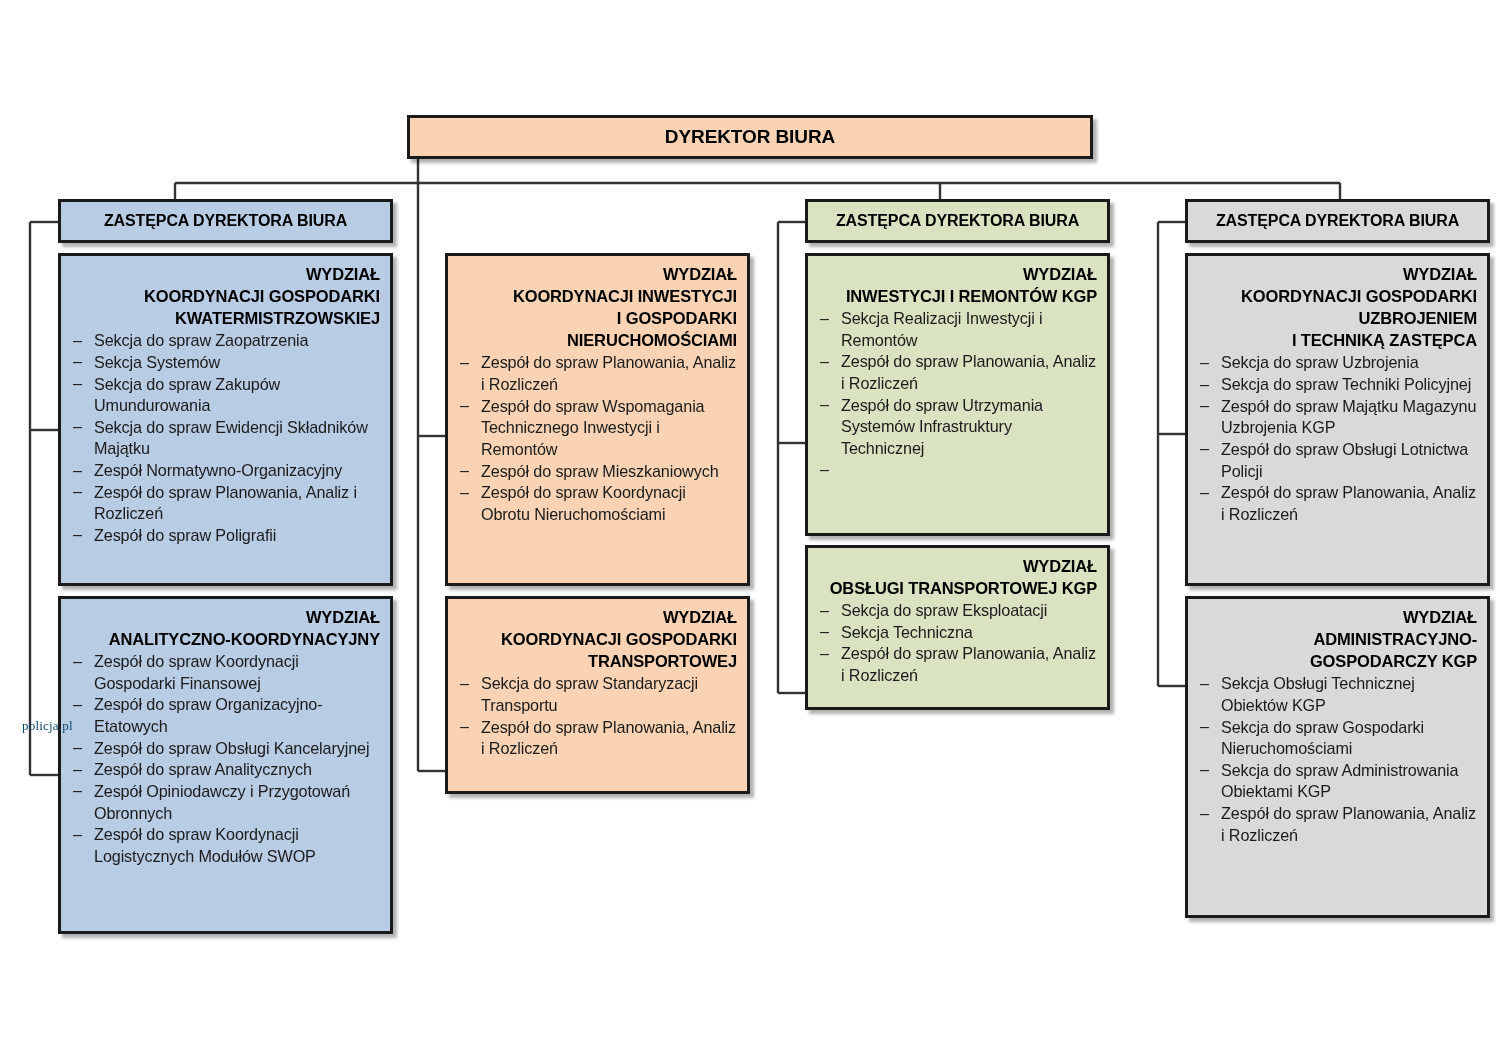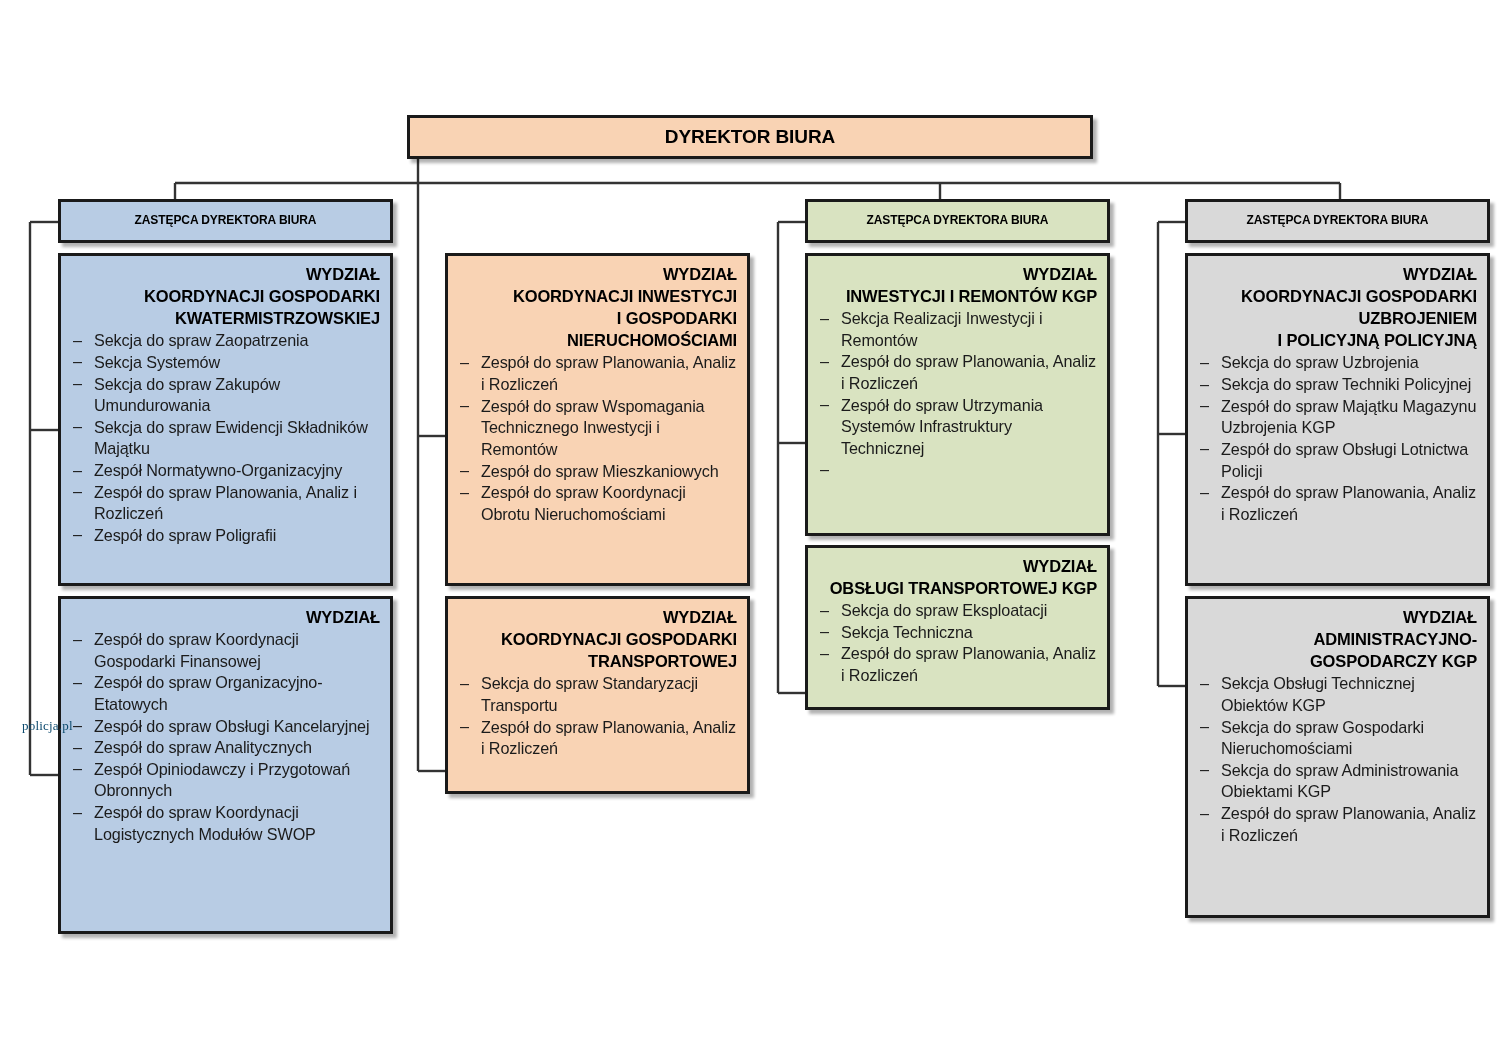--- a/index.html
+++ b/index.html
@@ -46,21 +46,21 @@
     font-size: 17.5px;
     letter-spacing: -0.1px;
     line-height: 1.30;
   }
   .node.role {
     display: flex;
     align-items: center;
     justify-content: center;
     padding: 0;
   }
-  .node.role .hdr { font-size: 12px; width: 100%; }
+  .node.role .hdr { font-size: 16px; width: 100%; }
   .node.director .hdr { font-size: 19px; }
 
   .unit-title {
     font-weight: bold;
     text-align: right;
     font-size: 16.5px;
     line-height: 1.34;
     margin-bottom: 1px;
     letter-spacing: -0.15px;
   }
@@ -160,20 +160,21 @@
       <li><span class="dash">–</span><span>Sekcja do spraw Ewidencji Składników Majątku</span></li>
       <li><span class="dash">–</span><span>Zespół Normatywno-Organizacyjny</span></li>
       <li><span class="dash">–</span><span>Zespół do spraw Planowania, Analiz i Rozliczeń</span></li>
       <li><span class="dash">–</span><span>Zespół do spraw Poligrafii</span></li>
     </ul>
   </div>
 
   <div class="node blue" style="left:58px; top:596px; width:335px; height:338px;">
     <div class="unit-title">
       <div>WYDZIAŁ</div>
+      <div>ANALITYCZNO-KOORDYNACYJNY</div>
     </div>
     <ul class="items">
       <li><span class="dash">–</span><span>Zespół do spraw Koordynacji Gospodarki Finansowej</span></li>
       <li><span class="dash">–</span><span>Zespół do spraw Organizacyjno-Etatowych</span></li>
       <li><span class="dash">–</span><span>Zespół do spraw Obsługi Kancelaryjnej</span></li>
       <li><span class="dash">–</span><span>Zespół do spraw Analitycznych</span></li>
       <li><span class="dash">–</span><span>Zespół Opiniodawczy i Przygotowań Obronnych</span></li>
       <li><span class="dash">–</span><span>Zespół do spraw Koordynacji Logistycznych Modułów SWOP</span></li>
     </ul>
   </div>
@@ -236,21 +237,21 @@
 
   <div class="node gray role" style="left:1185px; top:199px; width:305px; height:44px;">
     <div class="hdr">ZASTĘPCA DYREKTORA BIURA</div>
   </div>
 
   <div class="node gray" style="left:1185px; top:253px; width:305px; height:333px;">
     <div class="unit-title">
       <div>WYDZIAŁ</div>
       <div>KOORDYNACJI GOSPODARKI</div>
       <div>UZBROJENIEM</div>
-      <div>I POLICYJNĄ POLICYJNĄ</div>
+      <div>I TECHNIKĄ ZASTĘPCA</div>
     </div>
     <ul class="items">
       <li><span class="dash">–</span><span>Sekcja do spraw Uzbrojenia</span></li>
       <li><span class="dash">–</span><span>Sekcja do spraw Techniki Policyjnej</span></li>
       <li><span class="dash">–</span><span>Zespół do spraw Majątku Magazynu Uzbrojenia KGP</span></li>
       <li><span class="dash">–</span><span>Zespół do spraw Obsługi Lotnictwa Policji</span></li>
       <li><span class="dash">–</span><span>Zespół do spraw Planowania, Analiz i Rozliczeń</span></li>
     </ul>
   </div>
 

